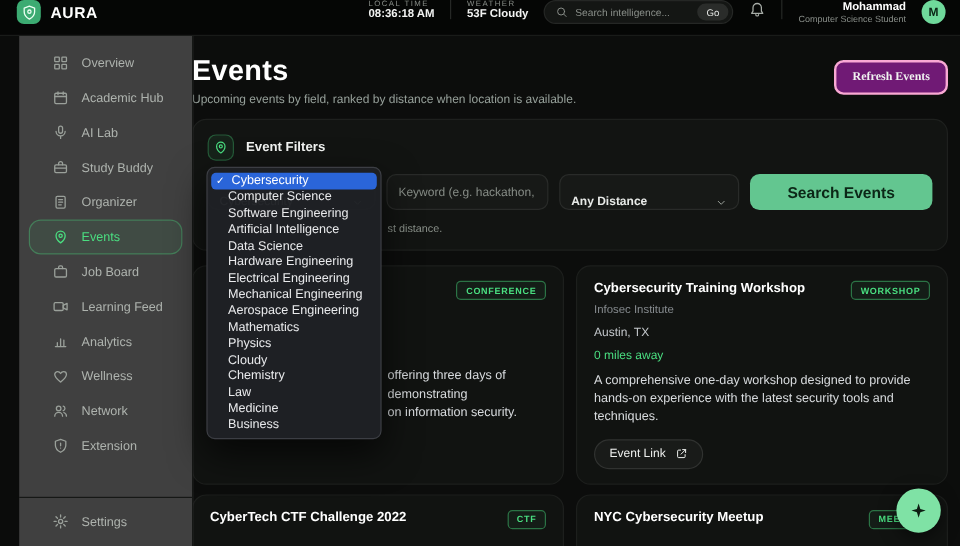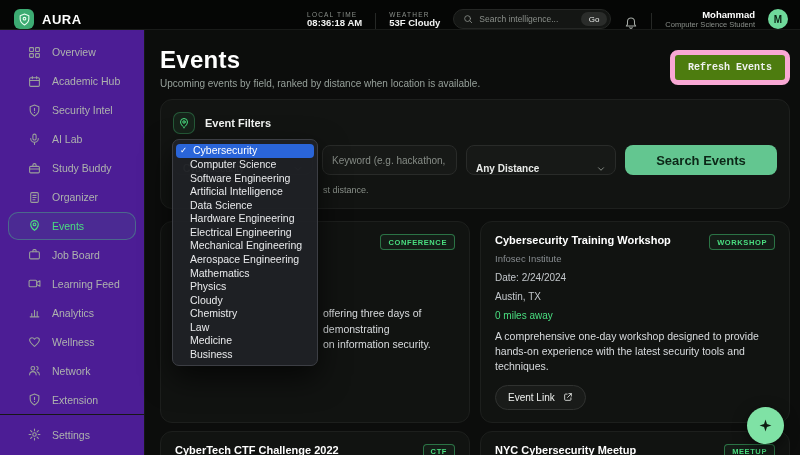--- a/index.html
+++ b/index.html
@@ -7,21 +7,21 @@
     --selection:#2a65d9; --fab:#7fe2a5; --avatar:#6fd99b;
   }
   *{margin:0;padding:0;box-sizing:border-box;}
   html,body{background:#000;}
   .app{position:relative;width:800px;height:455px;background:#0b0c0b;overflow:hidden;
        font-family:"Liberation Sans",sans-serif;color:#e5e7e5;}
   svg{display:block;}
 
   
   .hdr{position:absolute;top:0;left:0;right:0;height:30px;background:#050605;
-       border-bottom:1px solid #191b19;display:flex;align-items:flex-end;padding:0 12px 0 14px;gap:13px;z-index:60;}
+       border-bottom:1px solid #191b19;display:flex;align-items:flex-start;padding:0 12px 0 14px;gap:13px;z-index:60;}
   .brand{display:flex;align-items:center;gap:8px;}
   .brand-badge{width:20px;height:20px;border-radius:6px;background:#3cab72;display:flex;align-items:center;justify-content:center;color:#eafff2;}
   .brand-name{font-size:13px;font-weight:bold;letter-spacing:.5px;color:#fff;}
   .hdr-spacer{flex:1;}
   .stat{line-height:1.15;}
   .stat-label{font-size:6.5px;letter-spacing:1.2px;color:#8a8f8a;}
   .stat-value{font-size:9.5px;font-weight:bold;color:#f2f3f2;}
   .vsep{width:1px;height:16px;background:#262826;}
   .searchpill{display:flex;align-items:center;gap:6px;width:158px;height:20px;border-radius:10px;
        background:#141614;border:1px solid #252725;padding:0 3px 0 9px;color:#8a8f8a;}
@@ -29,36 +29,36 @@
   .searchpill input::placeholder{color:#8a8f8a;}
   .go-btn{height:14px;padding:0 8px;border-radius:7px;background:#2a2c2a;border:none;color:#e8eae8;font-size:8px;font-family:inherit;cursor:pointer;}
   .bell{color:#a7aca7;background:none;border:none;cursor:pointer;}
   .user{text-align:right;line-height:1.2;}
   .user-name{font-size:9.5px;font-weight:bold;color:#fff;}
   .user-role{font-size:7.5px;color:#8a8f8a;}
   .avatar{width:20px;height:20px;border-radius:50%;background:var(--avatar);color:#0a2415;
        display:flex;align-items:center;justify-content:center;font-size:10px;font-weight:bold;cursor:pointer;}
 
   
-  .sidebar{position:absolute;top:30px;left:0;bottom:0;width:145px;background:#4c1d95;
+  .sidebar{position:absolute;top:30px;left:16px;bottom:0;width:145px;background:#404040;
        border-right:1px solid #151715;display:flex;flex-direction:column;padding:8px 0 6px;z-index:40;}
   .nav-item{display:flex;align-items:center;gap:11px;height:29px;padding:0 10px 0 19px;margin:0 8px;
        border-radius:10px;border:1px solid transparent;color:#aeb3ae;font-size:10.5px;cursor:pointer;}
   .nav-item .nico{color:#9aa09a;}
   .nav-item.active{color:var(--accent);background:rgba(74,222,128,.07);border-color:rgba(74,222,128,.35);}
   .nav-item.active .nico{color:var(--accent);}
   .side-split{margin-top:auto;border-top:1px solid #161816;padding-top:5px;}
 
   
   .main{position:absolute;top:30px;left:145px;right:0;bottom:0;background:#0c0d0c;padding:16px 10px 0 15px;overflow:hidden;}
   .page-head{display:flex;align-items:flex-start;justify-content:space-between;}
   .page-title{font-size:24px;font-weight:bold;color:#fff;letter-spacing:.3px;}
   .page-sub{font-size:10px;color:#96a09a;margin-top:4px;}
-  .refresh-btn{margin-top:4px;background:#4d7c0f;border:5px solid #f9a8d4;border-radius:8px;color:#f0f2f0;
-       font-size:10px;font-weight:bold;padding:7px 13px;font-family:Liberation Mono, monospace;cursor:pointer;}
+  .refresh-btn{margin-top:4px;background:#701a75;border:2px solid #f9a8d4;border-radius:8px;color:#f0f2f0;
+       font-size:10px;font-weight:bold;padding:7px 13px;font-family:Liberation Serif, serif;cursor:pointer;}
 
   
   .panel{position:relative;margin-top:10px;background:#121412;border:1px solid #1e201e;border-radius:12px;padding:12px;}
   .panel-head{display:flex;align-items:center;gap:10px;}
   .pin-badge{width:22px;height:22px;border-radius:7px;background:rgba(74,222,128,.08);
        border:1px solid rgba(74,222,128,.3);display:flex;align-items:center;justify-content:center;color:var(--accent);}
   .panel-title{font-size:11px;font-weight:bold;color:#f2f4f2;}
   .filters-row{display:flex;gap:9px;margin-top:11px;}
   .fld{height:30px;border-radius:8px;background:#171917;border:1px solid #292b29;display:flex;align-items:flex-end;
        padding:0 9px;font-size:10px;color:#e8eae8;cursor:pointer;}
@@ -240,28 +240,20 @@
     <div class="nav-item">
       <span class="nico">
           <svg width="13" height="13" viewBox="0 0 24 24" fill="none" stroke="currentColor" stroke-width="2" stroke-linecap="round">
             <use href="#i-calendar"></use>
           </svg>
         </span>
       <span>Academic Hub</span>
     </div>
     <div class="nav-item">
       <span class="nico">
-          <svg width="13" height="13" viewBox="0 0 24 24" fill="none" stroke="currentColor" stroke-width="2" stroke-linecap="round" stroke-linejoin="round">
-            <use href="#i-shield-alert"></use>
-          </svg>
-        </span>
-      <span>Security Intel</span>
-    </div>
-    <div class="nav-item">
-      <span class="nico">
           <svg width="13" height="13" viewBox="0 0 24 24" fill="none" stroke="currentColor" stroke-width="2" stroke-linecap="round">
             <use href="#i-mic"></use>
           </svg>
         </span>
       <span>AI Lab</span>
     </div>
     <div class="nav-item">
       <span class="nico">
           <svg width="13" height="13" viewBox="0 0 24 24" fill="none" stroke="currentColor" stroke-width="2" stroke-linecap="round">
             <use href="#i-case"></use>
@@ -398,21 +390,20 @@
           <span>on information security.</span>
         </div>
       </article>
 
       <article class="card">
         <div class="card-top">
           <span class="card-title">Cybersecurity Training Workshop</span>
           <span class="badge">WORKSHOP</span>
         </div>
         <div class="card-org">Infosec Institute</div>
-        <div class="card-meta">Date: 2/24/2024</div>
         <div class="card-meta">Austin, TX</div>
         <div class="card-miles">0 miles away</div>
         <div class="card-desc">A comprehensive one-day workshop designed to provide hands-on experience with the latest security tools and techniques.</div>
         <button class="link-btn">
           <span>Event Link</span>
           <svg width="10" height="10" viewBox="0 0 24 24" fill="none" stroke="currentColor" stroke-width="2" stroke-linecap="round" stroke-linejoin="round">
               <use href="#i-external"></use>
             </svg>
         </button>
       </article>

